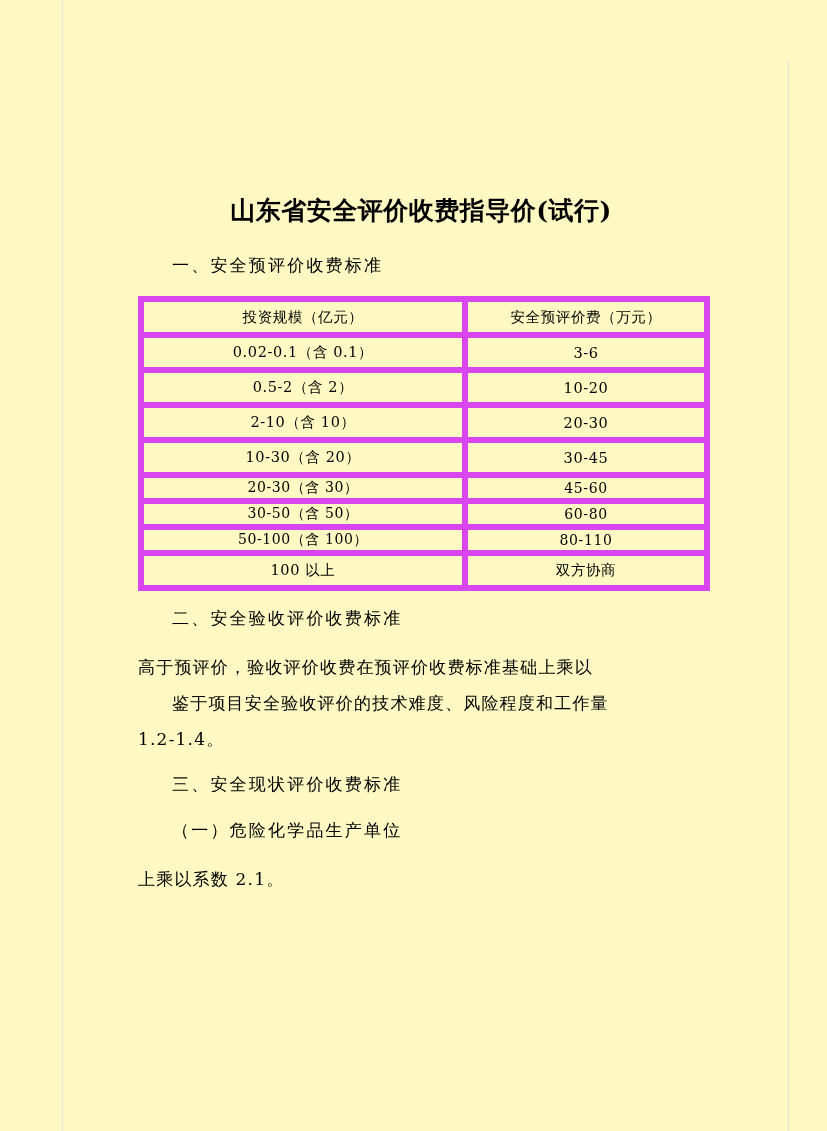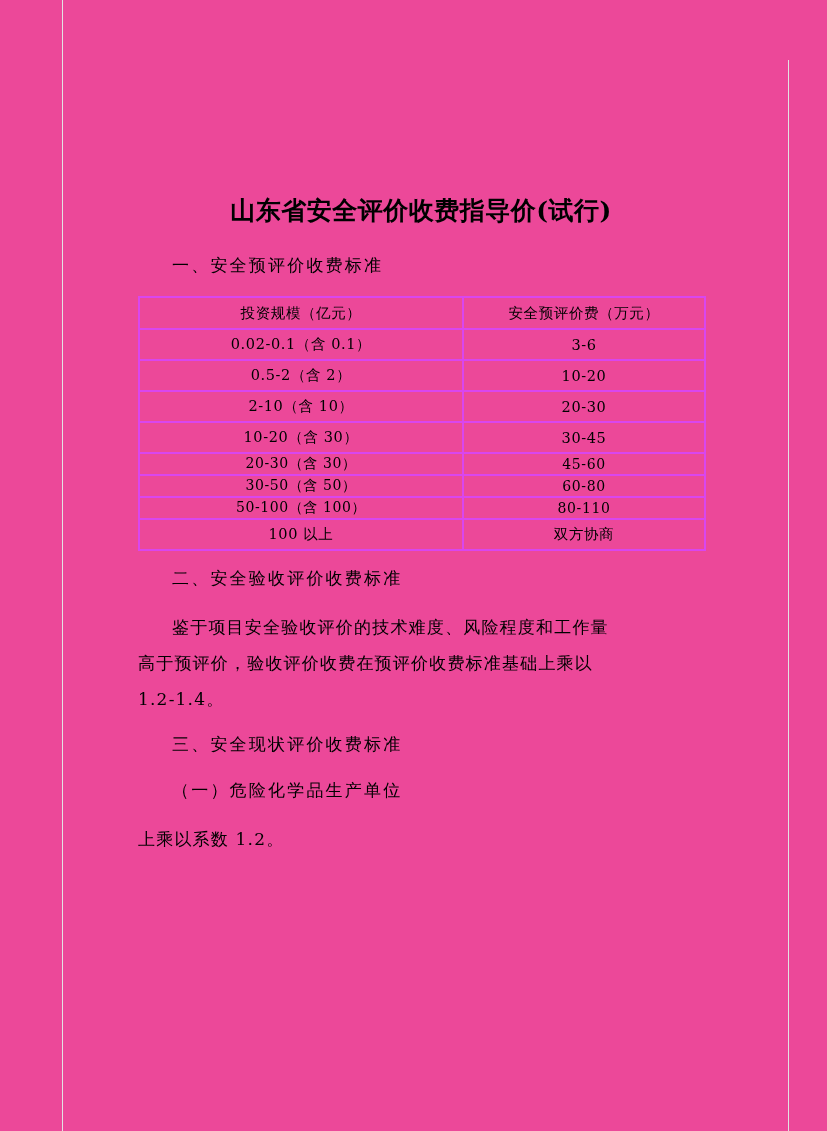--- a/index.html
+++ b/index.html
@@ -8,21 +8,21 @@
     background: #ffffff;
   }
   body {
     font-family: "DejaVu Serif", "Liberation Serif", serif;
     color: #000000;
   }
   .page {
     position: relative;
     width: 827px;
     height: 1131px;
-    background: #ec4899;
+    background: #fef9c3;
     overflow: hidden;
   }
   
   .edge-rule {
     position: absolute;
     top: 0;
     width: 1px;
     height: 100%;
     background: #e2e2e2;
   }
@@ -67,21 +67,21 @@
   .spacer-18 { height: 18px; }
   .spacer-14 { height: 14px; }
 
   table.fee-table {
     border-collapse: collapse;
     width: 566px;
     margin: 17px 0 0 0;
     table-layout: fixed;
   }
   table.fee-table td, table.fee-table th {
-    border: 2px solid #d946ef;
+    border: 6px solid #d946ef;
     text-align: center;
     font-family: "DejaVu Serif", "Liberation Serif", serif;
     font-size: 14.5px;
     font-weight: normal;
     letter-spacing: 0.6px;
     padding: 0;
     height: 29px;
     vertical-align: middle;
   }
   table.fee-table th { height: 30px; }
@@ -123,21 +123,21 @@
         </tr>
         <tr>
           <td>0.5-2（含 2）</td>
           <td>10-20</td>
         </tr>
         <tr>
           <td>2-10（含 10）</td>
           <td>20-30</td>
         </tr>
         <tr>
-          <td>10-20（含 30）</td>
+          <td>10-30（含 20）</td>
           <td>30-45</td>
         </tr>
         <tr class="tight">
           <td>20-30（含 30）</td>
           <td>45-60</td>
         </tr>
         <tr class="tight">
           <td>30-50（含 50）</td>
           <td>60-80</td>
         </tr>
@@ -151,30 +151,30 @@
         </tr>
       </tbody>
     </table>
 
     <div class="spacer-14"></div>
 
     <p class="section-heading indent">二、安全验收评价收费标准</p>
 
     <div class="spacer-18"></div>
 
+    <p class="para">高于预评价，验收评价收费在预评价收费标准基础上乘以</p>
     <p class="para indent">鉴于项目安全验收评价的技术难度、风险程度和工作量</p>
-    <p class="para">高于预评价，验收评价收费在预评价收费标准基础上乘以</p>
     <p class="para">1.2-1.4。</p>
 
     <div class="spacer-14"></div>
 
     <p class="section-heading indent">三、安全现状评价收费标准</p>
 
     <div class="spacer-18"></div>
 
     <p class="section-heading indent">（一）危险化学品生产单位</p>
 
     <div class="spacer-18"></div>
 
-    <p class="para">上乘以系数 1.2。</p>
+    <p class="para">上乘以系数 2.1。</p>
 
   </div>
 </div>
 
 </body></html>

